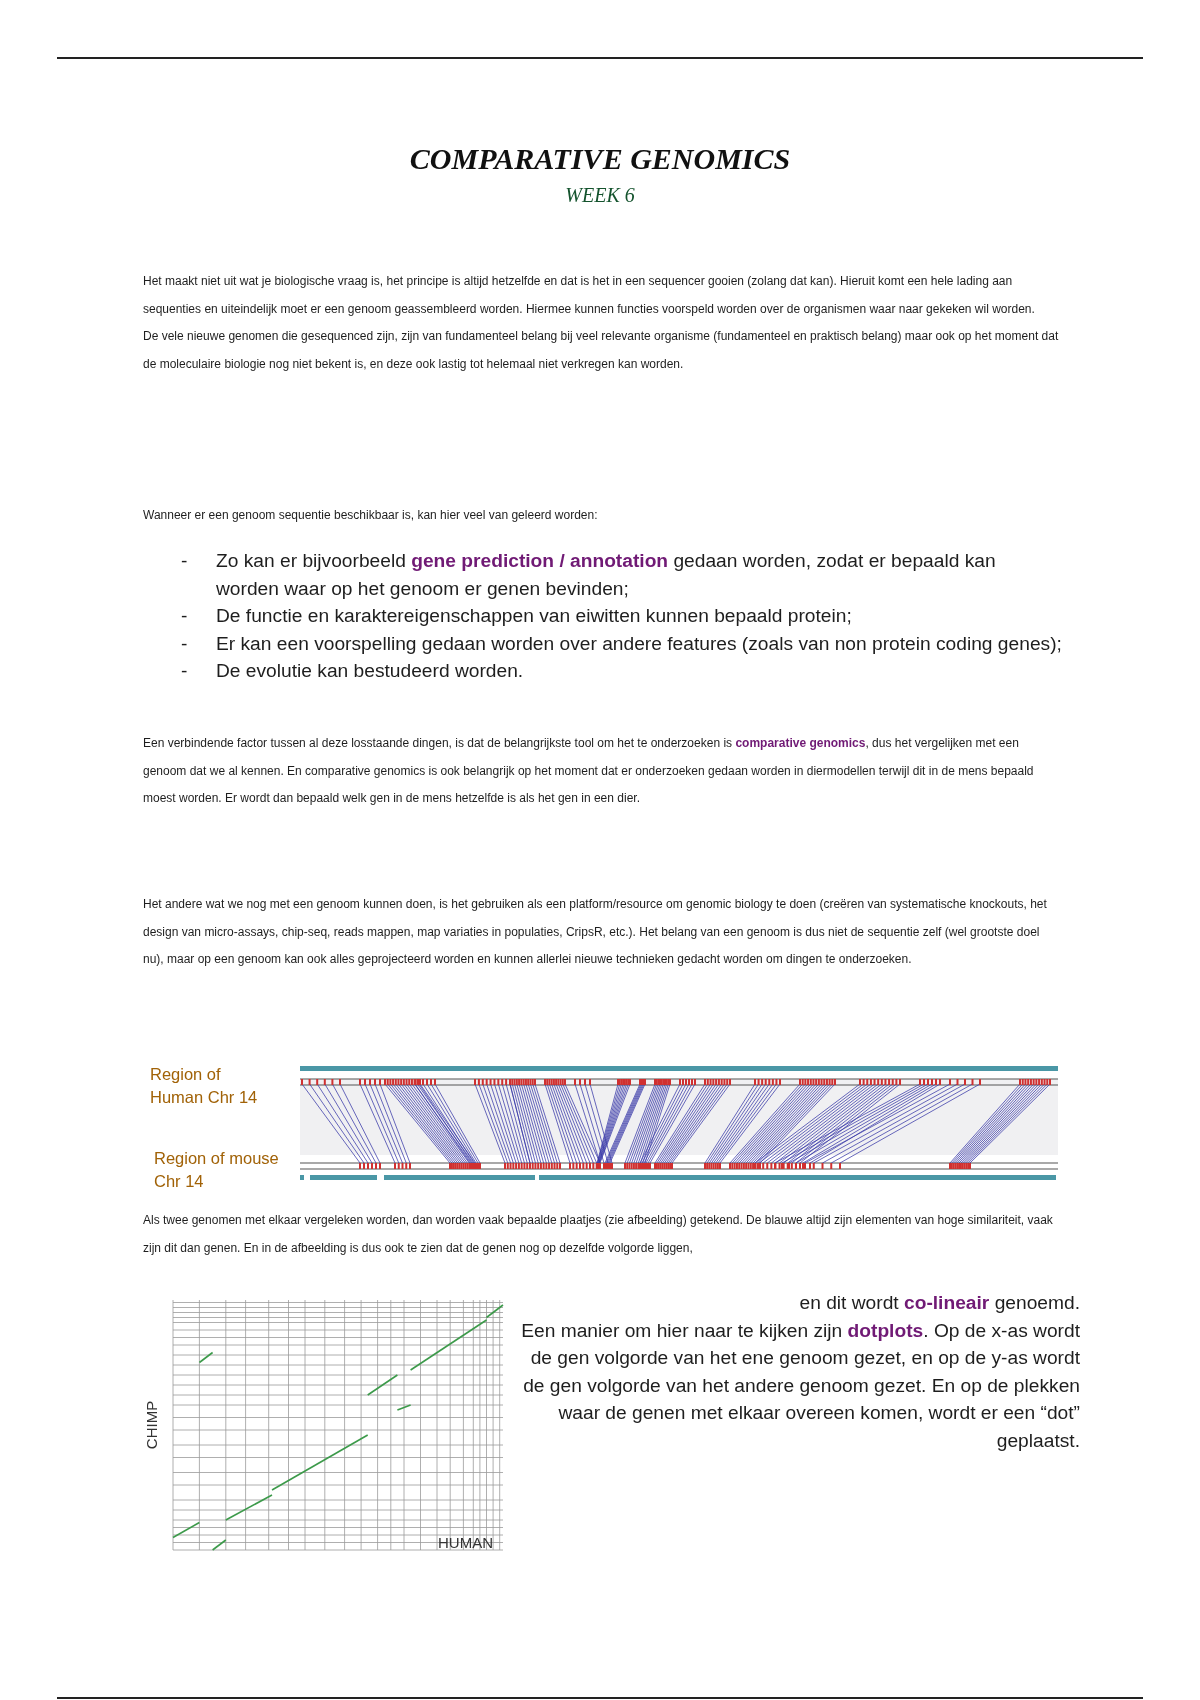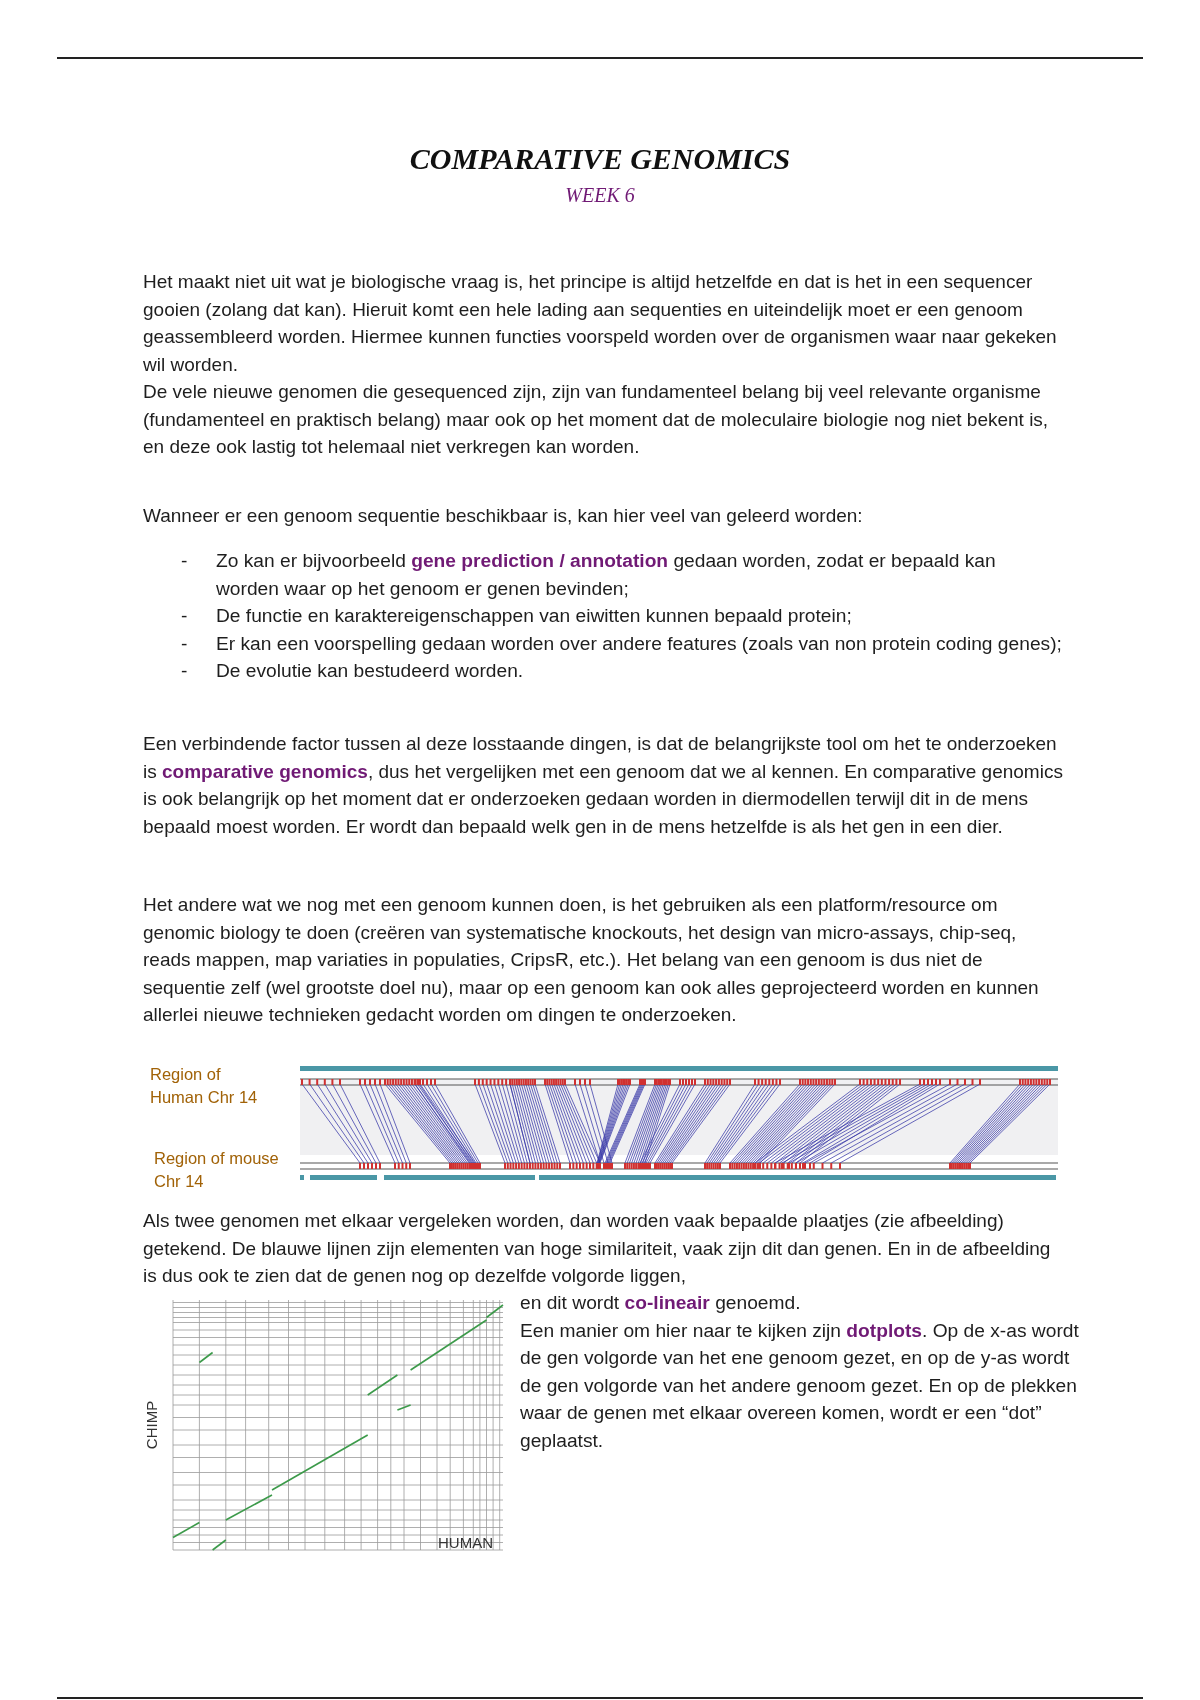--- a/index.html
+++ b/index.html
@@ -5,40 +5,40 @@
   html, body { margin: 0; padding: 0; background: #ffffff; }
   body { width: 1200px; height: 1700px; position: relative; overflow: hidden;
          font-family: "Liberation Sans", sans-serif; color: #1a1a1a; }
   .rule { position: absolute; left: 57px; width: 1086px; height: 2px; background: #222; }
   .rule.top { top: 57px; }
   .rule.bottom { top: 1697px; }
   .title { position: absolute; top: 142px; left: 0; width: 1200px; text-align: center;
            font-family: "Liberation Serif", serif; font-style: italic; font-weight: bold;
            font-size: 30px; letter-spacing: 0px; color: #111; }
   .subtitle { position: absolute; top: 184px; left: 0; width: 1200px; text-align: center;
-              font-family: "Liberation Serif", serif; font-style: italic; font-size: 20px; color: #701a75; }
-  .body { position: absolute; left: 143px; width: 920px; font-size: 19px; line-height: 27.5px; color: #1e1e1e; }
+              font-family: "Liberation Serif", serif; font-style: italic; font-size: 20px; color: #14532d; }
+  .body { position: absolute; left: 143px; width: 920px; font-size: 12px; line-height: 27.5px; color: #1e1e1e; }
   .body p { margin: 0; }
   .p1 { top: 268px; }
   .p2 { top: 502px; }
   .list { position: absolute; top: 547px; left: 143px; width: 920px; font-size: 19.2px; line-height: 27.5px; margin: 0; padding: 0; list-style: none; color: #1e1e1e; }
   .list li { position: relative; padding-left: 73px; }
   .list li .dash { position: absolute; left: 38px; top: 0; }
   .p3 { top: 730px; }
   .p4 { top: 884px; margin-top: 7px; }
   .p5 { top: 1207px; }
   .synteny { position: absolute; top: 1062px; left: 143px; width: 915px; height: 130px; }
   .syn-label { position: absolute; font-size: 16.5px; line-height: 23px; color: #a16207; }
   .syn-label.human { left: 7px; top: 1px; }
   .syn-label.mouse { left: 11px; top: 85px; }
   .syn-svg { position: absolute; left: 157px; top: 0; }
   .dotplot { position: absolute; top: 1297px; left: 143px; width: 362px; height: 256px; }
   .dot-svg { position: absolute; left: 0; top: 0; }
   .side { position: absolute; top: 1289px; left: 520px; width: 560px; font-size: 19.2px; line-height: 27.5px; color: #1e1e1e; }
-  .side p { margin: 0; }
+  .side p { margin: 0; text-align: right; }
   b { font-weight: bold; color: #701a75; }
 </style>
 </head>
 <body>
 
 <div class="rule top"></div>
 
 <div class="title">COMPARATIVE GENOMICS</div>
 <div class="subtitle">WEEK 6</div>
 
@@ -575,21 +575,21 @@
       <line x1="747.2727272727273" y1="22" x2="668.1818181818181" y2="101" stroke="#3a3aa8" stroke-width="0.9" stroke-opacity="0.85"></line>
       <rect x="746.2727272727273" y="17" width="2" height="6" fill="#d03030"></rect>
       <rect x="667.1818181818181" y="101" width="2" height="6" fill="#d03030"></rect>
       <line x1="750" y1="22" x2="670" y2="101" stroke="#3a3aa8" stroke-width="0.9" stroke-opacity="0.85"></line>
       <rect x="749" y="17" width="2" height="6" fill="#d03030"></rect>
       <rect x="669" y="101" width="2" height="6" fill="#d03030"></rect>
     </svg>
 </div>
 
 <div class="body p5">
-  <p>Als twee genomen met elkaar vergeleken worden, dan worden vaak bepaalde plaatjes (zie afbeelding) getekend. De blauwe lijnen zijn elementen van hoge similariteit, vaak zijn dit dan genen. En in de afbeelding is dus ook te zien dat de genen nog op dezelfde volgorde liggen,</p>
+  <p>Als twee genomen met elkaar vergeleken worden, dan worden vaak bepaalde plaatjes (zie afbeelding) getekend. De blauwe altijd zijn elementen van hoge similariteit, vaak zijn dit dan genen. En in de afbeelding is dus ook te zien dat de genen nog op dezelfde volgorde liggen,</p>
 </div>
 
 <div class="dotplot">
   <svg class="dot-svg" id="dot-svg" width="362" height="256">
       <rect x="0" y="0" width="362" height="256" fill="#ffffff"></rect>
       <line x1="30" y1="3" x2="30" y2="253" stroke="#9a9a9a" stroke-width="0.8"></line>
       <line x1="56.400000000000006" y1="3" x2="56.400000000000006" y2="253" stroke="#9a9a9a" stroke-width="0.8"></line>
       <line x1="82.80000000000001" y1="3" x2="82.80000000000001" y2="253" stroke="#9a9a9a" stroke-width="0.8"></line>
       <line x1="102.6" y1="3" x2="102.6" y2="253" stroke="#9a9a9a" stroke-width="0.8"></line>
       <line x1="125.69999999999999" y1="3" x2="125.69999999999999" y2="253" stroke="#9a9a9a" stroke-width="0.8"></line>

